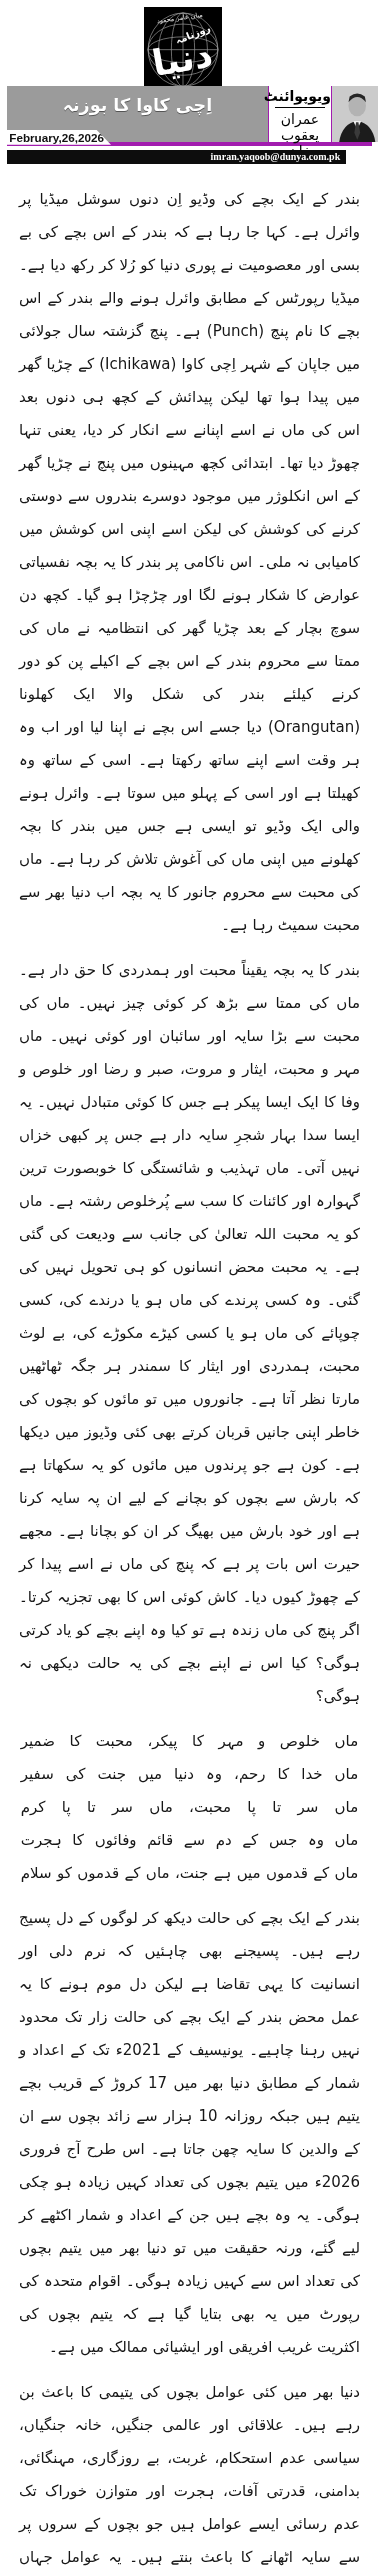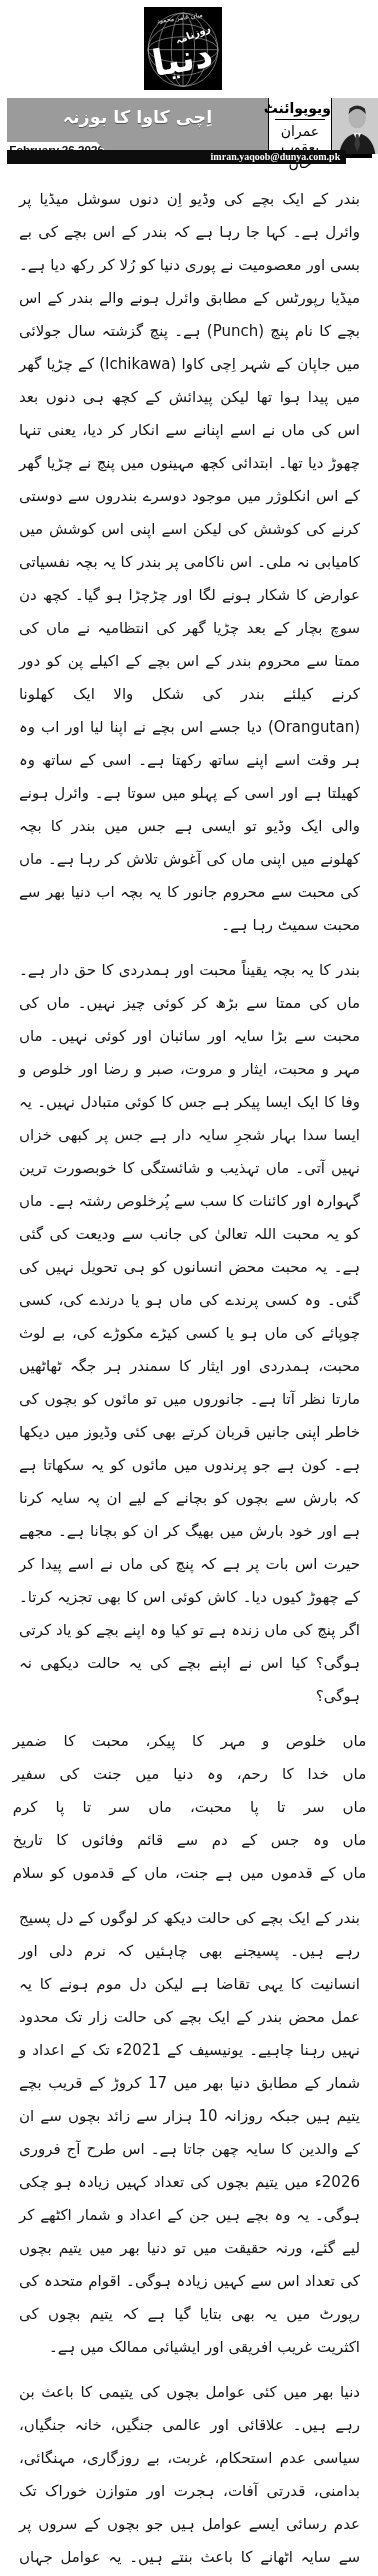--- a/index.html
+++ b/index.html
@@ -4,21 +4,21 @@
 <style>
   html,body{margin:0;padding:0;background:#fff;}
   .page{position:relative;width:379px;height:2576px;background:#ffffff;overflow:hidden;
         font-family:"DejaVu Sans",sans-serif;}
 
   
   .masthead{position:absolute;top:7px;left:144px;width:78px;height:83px;background:#000;}
   .masthead svg{display:block;}
 
   
-  .banner{position:absolute;top:98px;left:7px;width:365px;height:60px;background:#000000;}
+  .banner{position:absolute;top:86px;left:7px;width:365px;height:60px;background:#a21caf;}
   .banner-gray{position:absolute;left:0;top:0;width:261px;height:56px;background:#9b9b9b;}
   .article-title{position:absolute;left:0;top:9.3px;width:261px;margin:0;text-align:center;
       color:#fff;font-size:17.5px;font-weight:bold;direction:rtl;
       text-shadow:0 0.6px 0.6px #555;}
   .date-box{position:absolute;left:0;bottom:1.2px;width:104px;height:15px;background:#fff;
       clip-path:polygon(0 0,86% 0,100% 100%,0 100%);
       font-family:"Liberation Sans",sans-serif;font-weight:bold;font-size:11.7px;color:#111;
       line-height:15px;padding-left:2.3px;box-sizing:border-box;}
   .viewpoint-block{position:absolute;left:262px;top:0;width:62px;height:56px;background:#fff;
       text-align:center;direction:rtl;}
@@ -28,21 +28,21 @@
   .author-photo{position:absolute;left:325px;top:0;width:47px;height:56px;background:#d9d9d9;}
 
   
   .email-bar{position:absolute;top:150px;left:7px;width:339px;height:14px;background:#0d0d0d;
       color:#fff;text-align:right;font-family:Liberation Serif, serif;font-weight:bold;
       font-size:10px;line-height:14px;box-sizing:border-box;padding-right:5.8px;}
 
   
   .article{position:absolute;top:171px;left:7px;width:365px;direction:rtl;color:#161616;}
   .article p{margin:12px;font-size:15px;line-height:33px;text-align:justify;}
-  .poem{margin:0;}
+  .poem{margin:8px;}
   .poem-line{font-size:15px;line-height:33px;padding:0 5.8px;
       text-align:justify;text-align-last:justify;}
 </style>
 </head>
 <body>
 
 <div class="page">
 
   <div class="masthead">
     <svg width="78" height="83" viewBox="0 0 134 142">
@@ -91,21 +91,21 @@
   </div>
 
   <div class="article">
     <p>بندر کے ایک بچے کی وڈیو اِن دنوں سوشل میڈیا پر وائرل ہے۔ کہا جا رہا ہے کہ بندر کے اس بچے کی بے بسی اور معصومیت نے پوری دنیا کو رُلا کر رکھ دیا ہے۔ میڈیا رپورٹس کے مطابق وائرل ہونے والے بندر کے اس بچے کا نام پنچ (Punch) ہے۔ پنچ گزشتہ سال جولائی میں جاپان کے شہر اِچی کاوا (Ichikawa) کے چڑیا گھر میں پیدا ہوا تھا لیکن پیدائش کے کچھ ہی دنوں بعد اس کی ماں نے اسے اپنانے سے انکار کر دیا، یعنی تنہا چھوڑ دیا تھا۔ ابتدائی کچھ مہینوں میں پنچ نے چڑیا گھر کے اس انکلوژر میں موجود دوسرے بندروں سے دوستی کرنے کی کوشش کی لیکن اسے اپنی اس کوشش میں کامیابی نہ ملی۔ اس ناکامی پر بندر کا یہ بچہ نفسیاتی عوارض کا شکار ہونے لگا اور چڑچڑا ہو گیا۔ کچھ دن سوچ بچار کے بعد چڑیا گھر کی انتظامیہ نے ماں کی ممتا سے محروم بندر کے اس بچے کے اکیلے پن کو دور کرنے کیلئے بندر کی شکل والا ایک کھلونا (Orangutan) دیا جسے اس بچے نے اپنا لیا اور اب وہ ہر وقت اسے اپنے ساتھ رکھتا ہے۔ اسی کے ساتھ وہ کھیلتا ہے اور اسی کے پہلو میں سوتا ہے۔ وائرل ہونے والی ایک وڈیو تو ایسی ہے جس میں بندر کا بچہ کھلونے میں اپنی ماں کی آغوش تلاش کر رہا ہے۔ ماں کی محبت سے محروم جانور کا یہ بچہ اب دنیا بھر سے محبت سمیٹ رہا ہے۔</p>
     <p>بندر کا یہ بچہ یقیناً محبت اور ہمدردی کا حق دار ہے۔ ماں کی ممتا سے بڑھ کر کوئی چیز نہیں۔ ماں کی محبت سے بڑا سایہ اور سائبان اور کوئی نہیں۔ ماں مہر و محبت، ایثار و مروت، صبر و رضا اور خلوص و وفا کا ایک ایسا پیکر ہے جس کا کوئی متبادل نہیں۔ یہ ایسا سدا بہار شجرِ سایہ دار ہے جس پر کبھی خزاں نہیں آتی۔ ماں تہذیب و شائستگی کا خوبصورت ترین گہوارہ اور کائنات کا سب سے پُرخلوص رشتہ ہے۔ ماں کو یہ محبت اللہ تعالیٰ کی جانب سے ودیعت کی گئی ہے۔ یہ محبت محض انسانوں کو ہی تحویل نہیں کی گئی۔ وہ کسی پرندے کی ماں ہو یا درندے کی، کسی چوپائے کی ماں ہو یا کسی کیڑے مکوڑے کی، بے لوث محبت، ہمدردی اور ایثار کا سمندر ہر جگہ ٹھاٹھیں مارتا نظر آتا ہے۔ جانوروں میں تو مائوں کو بچوں کی خاطر اپنی جانیں قربان کرتے بھی کئی وڈیوز میں دیکھا ہے۔ کون ہے جو پرندوں میں مائوں کو یہ سکھاتا ہے کہ بارش سے بچوں کو بچانے کے لیے ان پہ سایہ کرنا ہے اور خود بارش میں بھیگ کر ان کو بچانا ہے۔ مجھے حیرت اس بات پر ہے کہ پنچ کی ماں نے اسے پیدا کر کے چھوڑ کیوں دیا۔ کاش کوئی اس کا بھی تجزیہ کرتا۔ اگر پنچ کی ماں زندہ ہے تو کیا وہ اپنے بچے کو یاد کرتی ہوگی؟ کیا اس نے اپنے بچے کی یہ حالت دیکھی نہ ہوگی؟</p>
 
     <div class="poem">
       <div class="poem-line">ماں خلوص و مہر کا پیکر، محبت کا ضمیر</div>
       <div class="poem-line">ماں خدا کا رحم، وہ دنیا میں جنت کی سفیر</div>
       <div class="poem-line">ماں سر تا پا محبت، ماں سر تا پا کرم</div>
-      <div class="poem-line">ماں وہ جس کے دم سے قائم وفائوں کا تاریخ</div>
+      <div class="poem-line">ماں وہ جس کے دم سے قائم وفائوں کا ہجرت</div>
       <div class="poem-line">ماں کے قدموں میں ہے جنت، ماں کے قدموں کو سلام</div>
     </div>
 
     <p>بندر کے ایک بچے کی حالت دیکھ کر لوگوں کے دل پسیج رہے ہیں۔ پسیجنے بھی چاہئیں کہ نرم دلی اور انسانیت کا یہی تقاضا ہے لیکن دل موم ہونے کا یہ عمل محض بندر کے ایک بچے کی حالت زار تک محدود نہیں رہنا چاہیے۔ یونیسیف کے 2021ء تک کے اعداد و شمار کے مطابق دنیا بھر میں 17 کروڑ کے قریب بچے یتیم ہیں جبکہ روزانہ 10 ہزار سے زائد بچوں سے ان کے والدین کا سایہ چھن جاتا ہے۔ اس طرح آج فروری 2026ء میں یتیم بچوں کی تعداد کہیں زیادہ ہو چکی ہوگی۔ یہ وہ بچے ہیں جن کے اعداد و شمار اکٹھے کر لیے گئے، ورنہ حقیقت میں تو دنیا بھر میں یتیم بچوں کی تعداد اس سے کہیں زیادہ ہوگی۔ اقوام متحدہ کی رپورٹ میں یہ بھی بتایا گیا ہے کہ یتیم بچوں کی اکثریت غریب افریقی اور ایشیائی ممالک میں ہے۔</p>
     <p>دنیا بھر میں کئی عوامل بچوں کی یتیمی کا باعث بن رہے ہیں۔ علاقائی اور عالمی جنگیں، خانہ جنگیاں، سیاسی عدم استحکام، غربت، بے روزگاری، مہنگائی، بدامنی، قدرتی آفات، ہجرت اور متوازن خوراک تک عدم رسائی ایسے عوامل ہیں جو بچوں کے سروں پر سے سایہ اٹھانے کا باعث بنتے ہیں۔ یہ عوامل جہاں ممالک، اقوام، معاشروں، تہذیبوں اور خاندانوں اور افراد کے لیے تباہی کا پیغام لاتے ہیں، وہیں معصوم بچوں کی زندگیاں بھی آزمائش بنا دیتے ہیں۔ اندازہ غزہ کی جنگ سے لگایا جا سکتا ہے جہاں غزہ کی وزارتِ صحت کے مطابق اب تک 71 ہزار 400 سے زائد فلسطینی شہید ہو چکے ہیں، جن میں اکتوبر میں امریکی ثالثی میں ہونے والی جنگ بندی کے بعد بھی جاری اسرائیلی حملوں میں مارے جانے والے 480 سے زائد افراد بھی شامل ہیں۔ طبی جریدے The Lancet Global Health میں شائع ہونے والی ایک تحقیق سے معلوم ہوا ہے کہ غزہ پر اسرائیلی فوجی حملے کے پہلے 15 ماہ کے دوران 75 ہزار سے زائد فلسطینی شہید ہو چکے تھے جو اس وقت پٹی کے محکمہ صحت کے حکام کی جانب سے اعلان کردہ 49 ہزار کی تعداد سے کہیں زیادہ ہے۔ نومبر 2024ء میں سامنے آنے والی ایک اور میڈیا رپورٹ کے مطابق اس وقت تک یعنی جنگ شروع ہونے کے تیرہ ماہ بعد تک 17 ہزار 400 فلسطینی بچے اسرائیلی حملوں میں شہید ہو چکے تھے جبکہ ہزاروں ملبے تلے دبے تھے۔ اس سے اندازہ لگایا جا سکتا ہے کہ دو سال پانچ ماہ کی اس جنگ میں اب تک کتنے بچے شہید ہو چکے ہوں گے اور کتنے یتیم۔ رپورٹ کے مطابق غزہ میں اوسطاً ہر 30 منٹ بعد ایک بچہ شہید ہوا اور اقوام متحدہ نے غزہ کو ہزاروں بچوں کا قبرستان بھی قرار دیا۔ غزہ وزارت صحت کا ہی کہنا ہے کہ ہزاروں افراد اب بھی غزہ کے تباہ شدہ علاقوں کے ملبے تلے دبے ہوئے ہیں جبکہ اس جنگ نے 40 ہزار بچوں کو والدین (ایک یا دونوں) کے سائے سے محروم کر دیا ہے جو انسانی تاریخ کا یتیموں کے حوالے سے بدترین کرائسز ہے۔</p>
 
   </div>
 
 </div>
 

